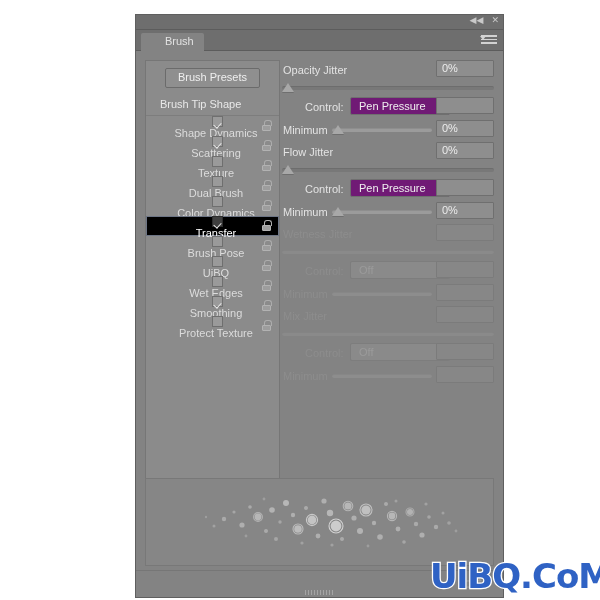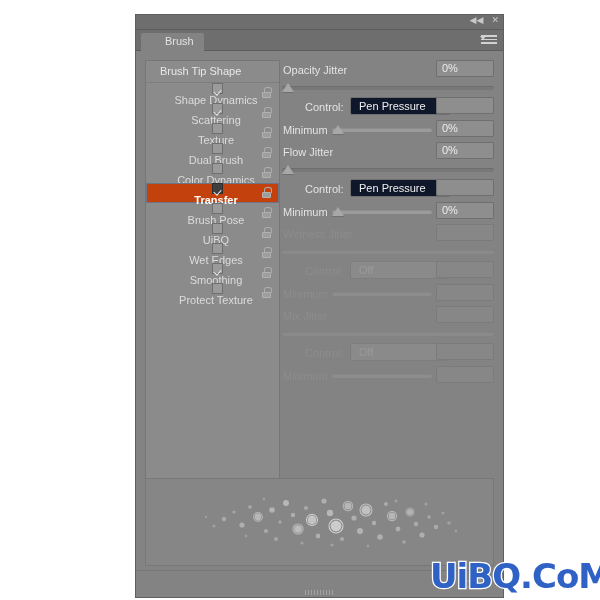--- a/index.html
+++ b/index.html
@@ -82,21 +82,21 @@
     padding:4px 0 5px 14px;
     color:#e8e8e8;font-size:11px;
     border-bottom:1px solid #7d7d7d;
   }
   .opt{
     position:relative;height:20px;
     display:flex;align-items:center;
     cursor:pointer;
     flex-direction:column;
   }
-  .opt.sel{background:#c2410c;box-shadow:inset 0 0 0 1px #6d7585;font-weight:bold;}
+  .opt.sel{background:#000000;box-shadow:inset 0 0 0 1px #6d7585;}
   .cbx{
     margin-left:9px;width:11px;height:11px;
     background:#9a9a9a;border:1px solid #6f6f6f;
     box-sizing:border-box;position:relative;flex:none;
   }
   .opt.sel .cbx{background:#3f3f3f;border-color:#2d2d2d;}
   .cbx.on::after{
     content:"";position:absolute;left:2px;top:4px;
     width:4px;height:6px;
     border-right:1.6px solid #e9e9e9;border-bottom:1.6px solid #e9e9e9;
@@ -157,21 +157,21 @@
   
   .ctrlrow{position:relative;height:24px;}
   .ctrl-lbl{
     position:absolute;left:25px;top:5px;
     color:#e3e3e3;font-size:11px;
   }
   .dis .ctrl-lbl{color:#8d8d8d;}
   .select{
     position:absolute;left:70px;top:1px;
     width:100px;height:18px;
-    background:#0f172a;border:1px solid #6f6f6f;
+    background:#701a75;border:1px solid #6f6f6f;
     box-sizing:border-box;border-radius:2px;
     color:#efefef;font-size:11px;line-height:16px;padding-left:8px;
     cursor:pointer;
   }
   .dis .select{background:#8a8a8a;border-color:#7d7d7d;color:#9b9b9b;}
   .spin{
     position:absolute;right:6px;top:3px;width:7px;height:12px;
   }
   .spin i{position:absolute;left:0;width:0;height:0;
     border-left:3.5px solid transparent;border-right:3.5px solid transparent;}
@@ -239,20 +239,23 @@
       <span class="arw"></span>
       <i></i>
         <i></i>
         <i></i>
     </div>
   </div>
 
   <div class="body">
 
     <div class="leftcol">
+      <div class="presets-wrap">
+        <div class="presets-btn">Brush Presets</div>
+      </div>
       <div class="tipshape">Brush Tip Shape</div>
       <div id="optlist">
           <div class="opt">
             <div class="cbx on"></div>
             <div class="opt-lbl">Shape Dynamics</div>
             <div class="lock">
               <span class="shk"></span>
               <span class="bdy"></span>
             </div>
           </div>

